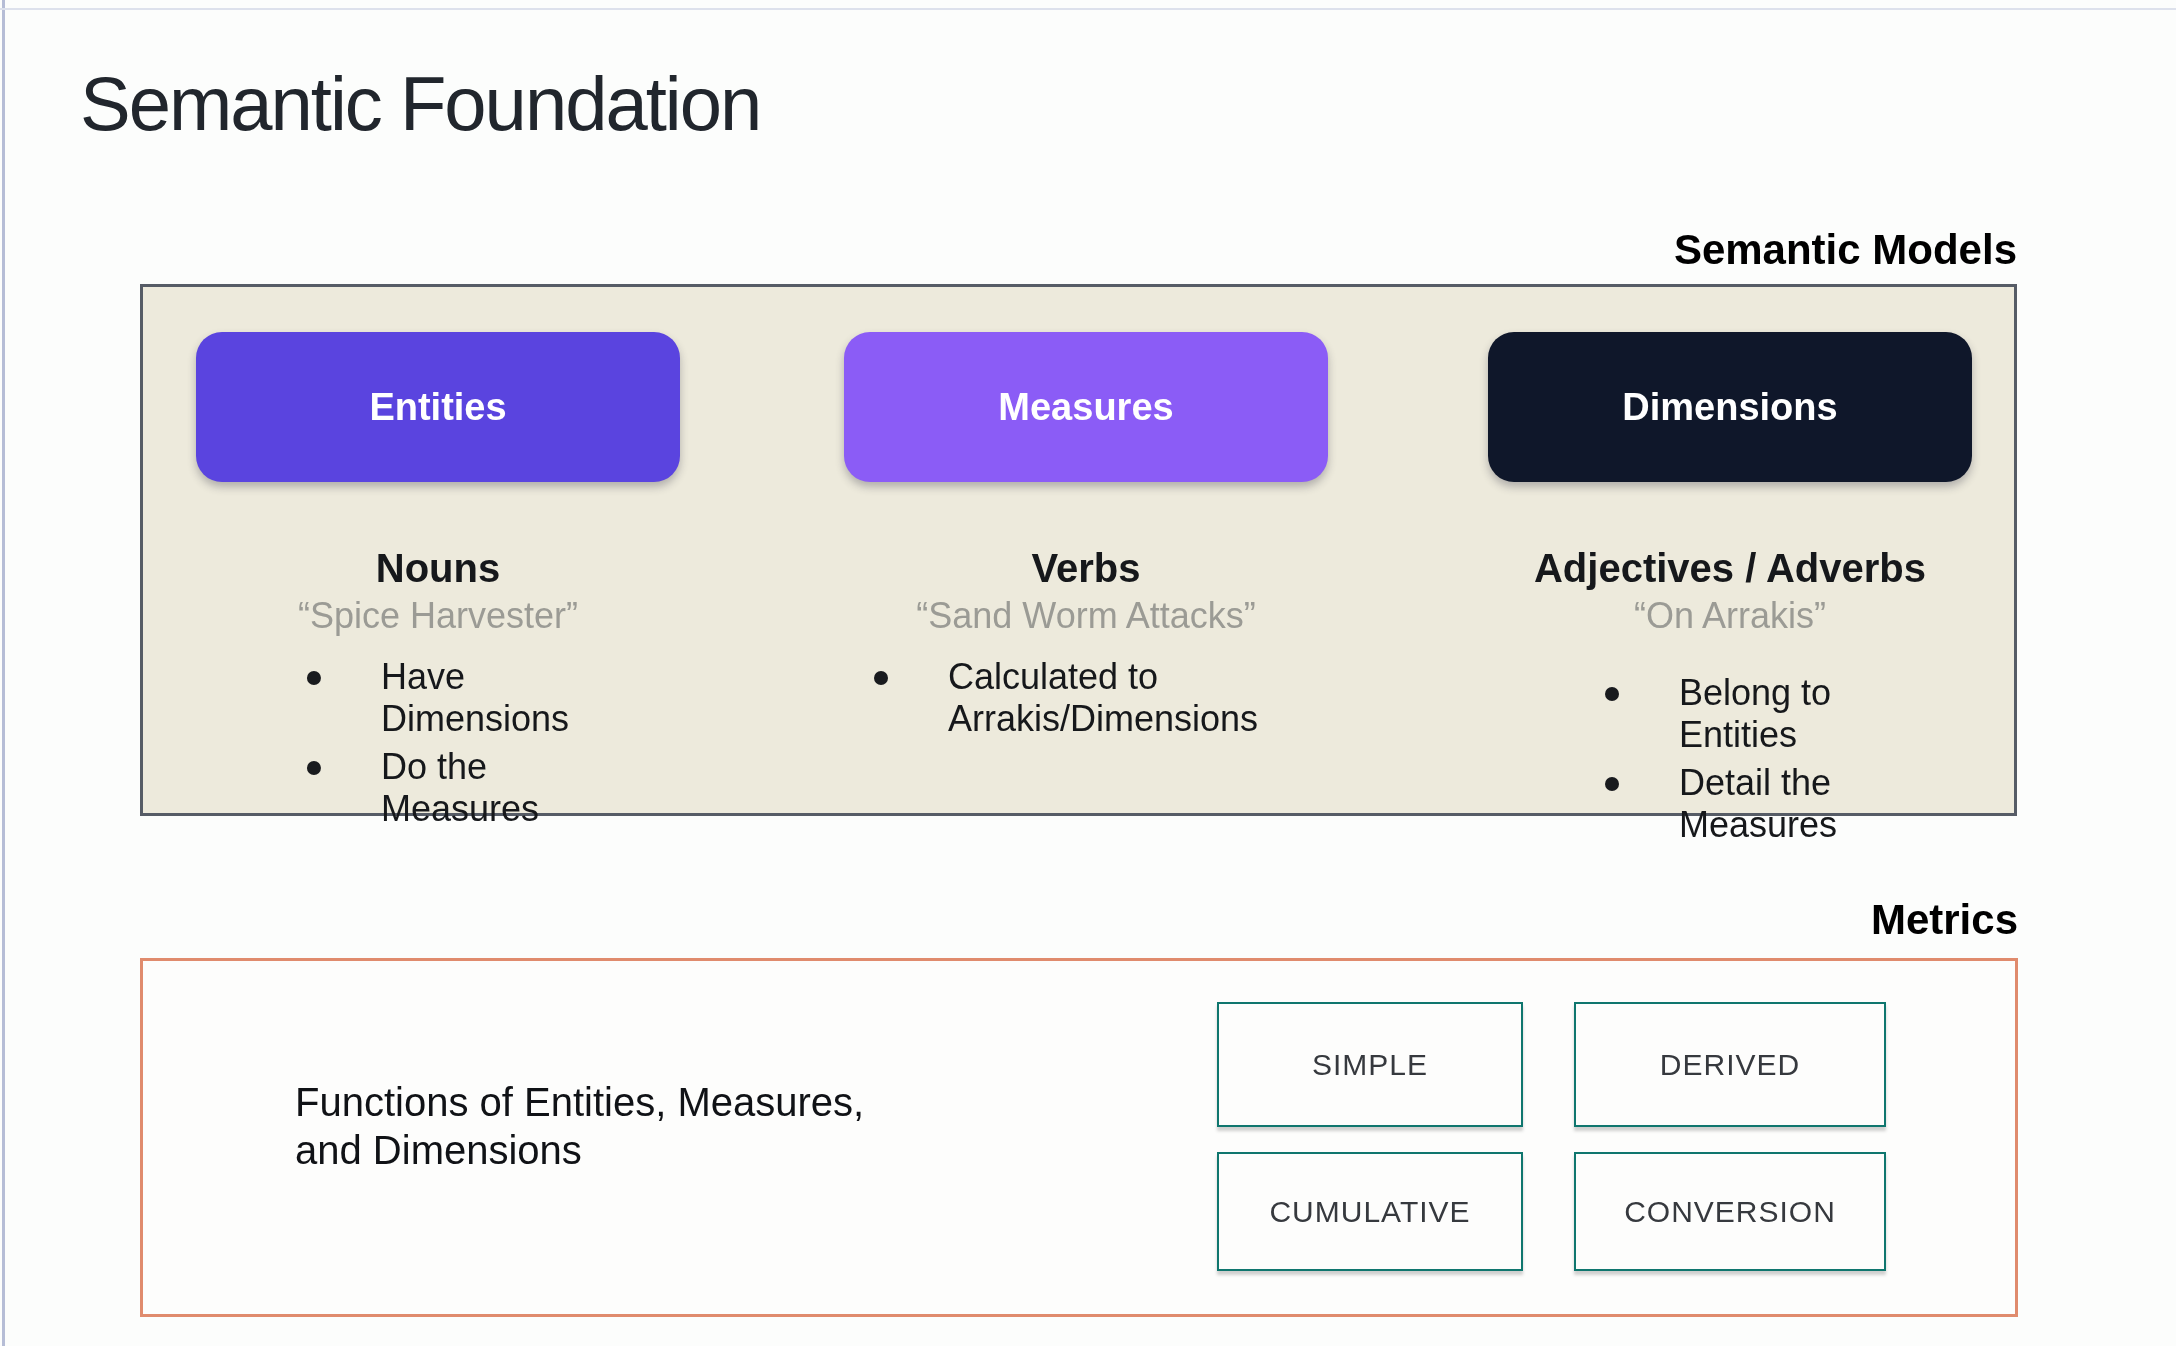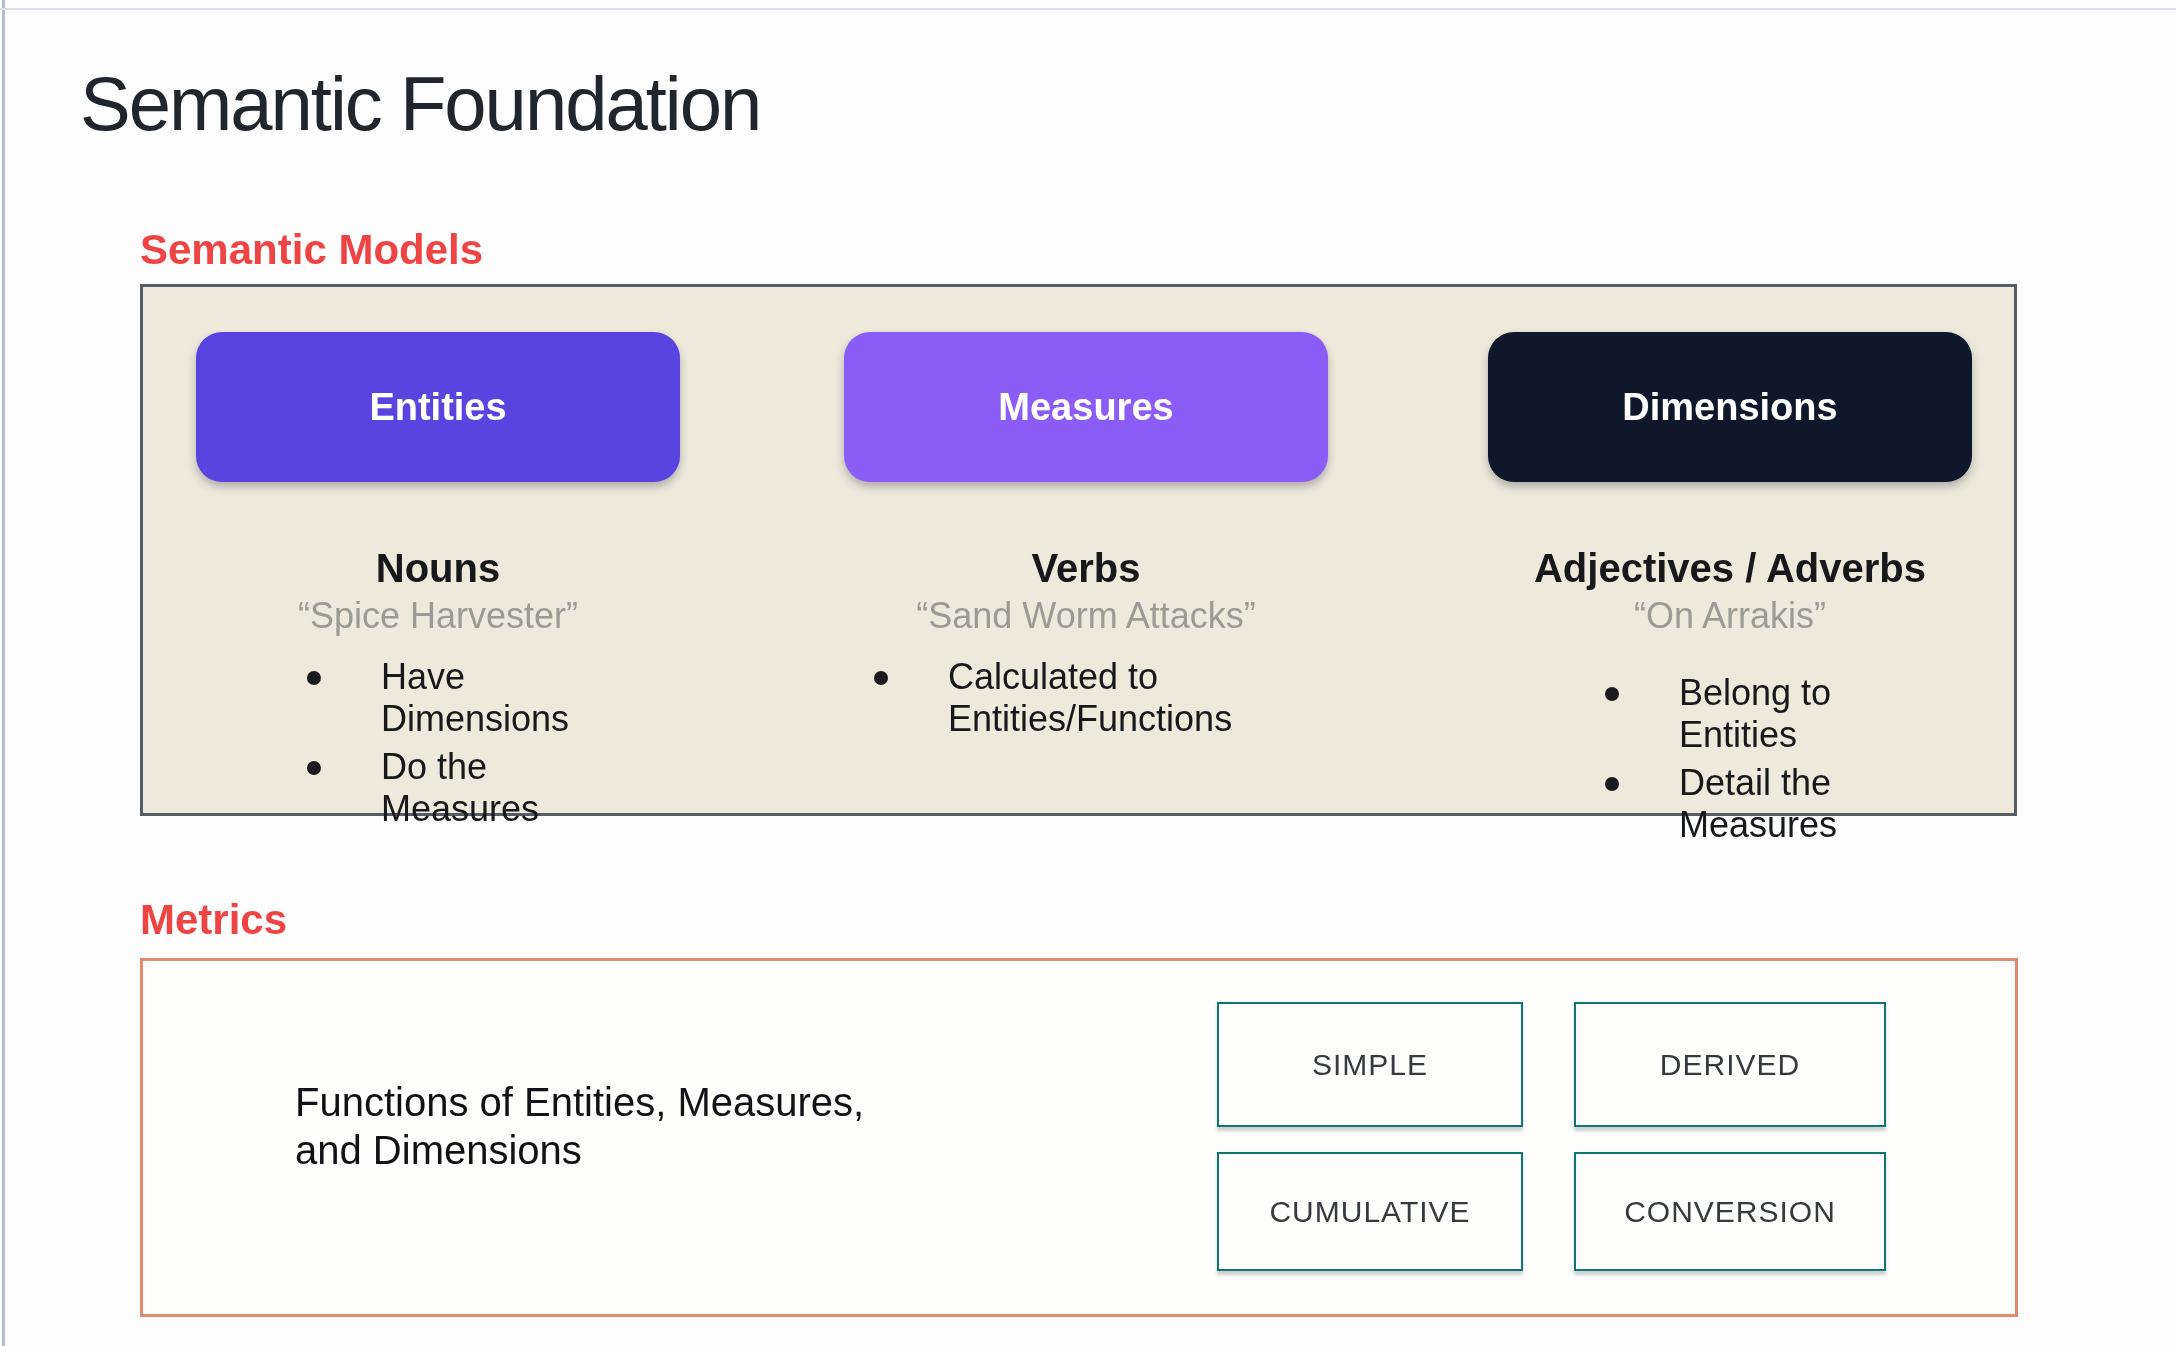--- a/index.html
+++ b/index.html
@@ -14,22 +14,22 @@
   .edge-left{position:absolute;left:2px;top:0;width:3px;height:100%;background:#b6bdd6;}
   .edge-top{position:absolute;left:0;top:8px;width:100%;height:2px;background:#dde1ec;}
 
   .slide-title{
     position:absolute;left:80px;top:64px;
     font-size:76px;letter-spacing:-2px;color:#21262d;
     line-height:1.05;font-weight:400;
   }
 
   .section-heading{
-    position:absolute;text-align:left;
-    font-size:42px;font-weight:bold;color:#ef4444;
+    position:absolute;text-align:right;
+    font-size:42px;font-weight:bold;color:#000000;
     line-height:1.05;
   }
   #sm-heading{left:140px;width:1877px;top:228px;}
   #metrics-heading{left:140px;width:1878px;top:898px;}
 
   .models-panel{
     position:absolute;left:140px;top:284px;width:1877px;height:532px;
     background:#edeadc;border:3px solid #565c66;box-sizing:border-box;
   }
   .metrics-panel{
@@ -119,21 +119,21 @@
 
   <div class="model-col" id="col-measures">
     <div class="pill pill-measures" style="background: #8b5cf6;">
       <span>Measures</span>
     </div>
     <div class="role">Verbs</div>
     <div class="example">“Sand Worm Attacks”</div>
     <div class="bullet-list">
       <div class="bullet-item">
         <span class="dot"></span>
-        <span class="bullet-text">Calculated to Entities/Functions</span>
+        <span class="bullet-text">Calculated to Arrakis/Dimensions</span>
       </div>
     </div>
   </div>
 
   <div class="model-col" id="col-dimensions">
     <div class="pill pill-dimensions" style="background: #0f172a;">
       <span>Dimensions</span>
     </div>
     <div class="role">Adjectives / Adverbs</div>
     <div class="example">“On Arrakis”</div>

